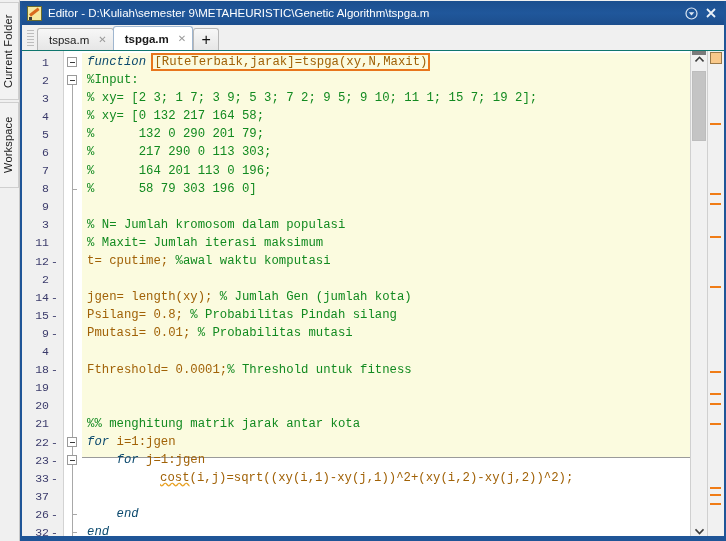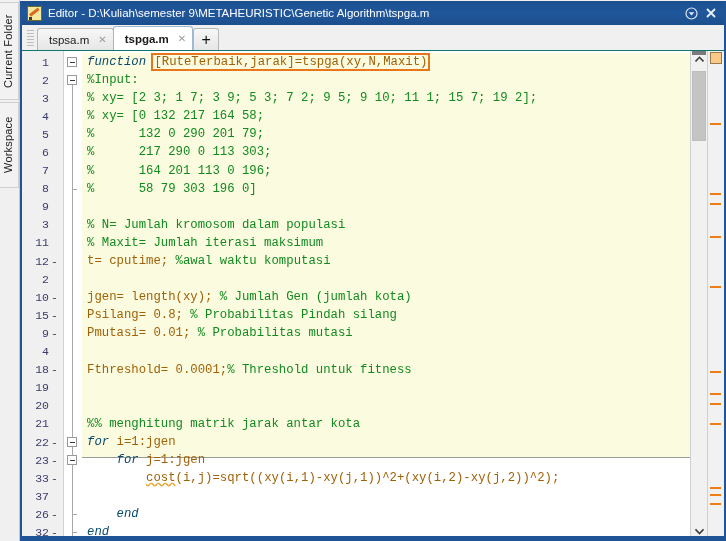--- a/index.html
+++ b/index.html
@@ -265,20 +265,21 @@
   .txt  { color: #a16207; }
   .warnbox {
     border: 2px solid #e8761d;
     padding: 0 1px;
     margin-left: -2px;
     background: transparent;
   }
   .squiggle {
     text-decoration: underline wavy #e8a020;
     text-decoration-skip-ink: none;
+    margin-left: 14px;
   }
 
   
   #vscroll {
     width: 16px;
     flex: 0 0 16px;
     background: #f1f1f1;
     border-left: 1px solid #d0d0d0;
     display: flex;
     flex-direction: column;
@@ -430,21 +431,21 @@
           </div>
           <div class="gline">
             <span class="num">12</span>
             <span class="dash">-</span>
           </div>
           <div class="gline">
             <span class="num">2</span>
             <span class="dash"></span>
           </div>
           <div class="gline">
-            <span class="num">10</span>
+            <span class="num">14</span>
             <span class="dash">-</span>
           </div>
           <div class="gline">
             <span class="num">15</span>
             <span class="dash">-</span>
           </div>
           <div class="gline">
             <span class="num">9</span>
             <span class="dash">-</span>
           </div>

